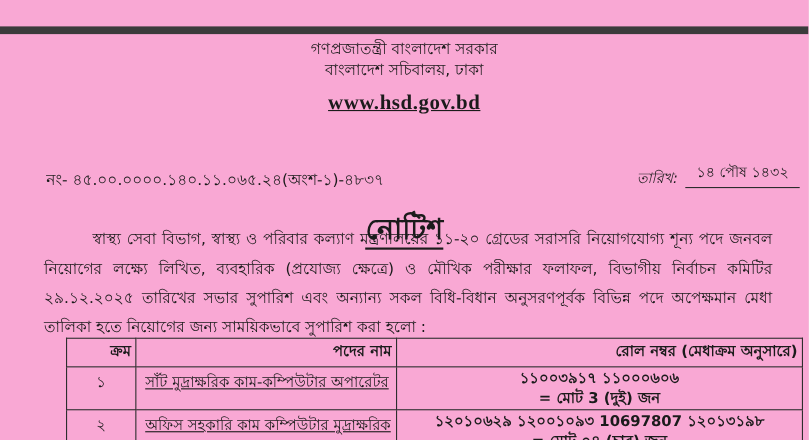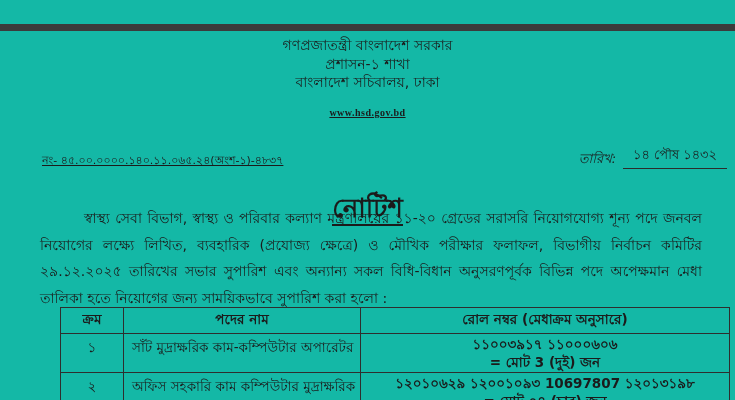--- a/index.html
+++ b/index.html
@@ -1,49 +1,49 @@
 <!DOCTYPE html>
 <html><head>
 <meta charset="utf-8">
 <style>
   html, body { margin: 0; padding: 0; }
   body { background: #e8e8e8; font-family: "DejaVu Sans", "Liberation Sans", sans-serif; }
   .page {
     position: relative;
     width: 735px; height: 400px;
     margin: 0 auto;
-    background: #14b8a6;
+    background: #f9a8d4;
     color: #1b1b1b;
     overflow: hidden;
   }
   .top-bar {
     position: absolute; top: 24px; left: 0; right: 0;
     height: 7px; background: #3b3b3b;
   }
   .letterhead {
     position: absolute; top: 36px; left: 0; right: 0;
     text-align: center;
     font-size: 14px; line-height: 18.5px;
   }
   .letterhead .lh-line { display: block; }
   .letterhead .website {
     display: inline-block;
     font-weight: bold;
     text-decoration: underline;
     color: #1b1b1b;
     margin-top: 12px;
     font-family: "Liberation Serif", "DejaVu Serif", serif;
-    font-size: 10px;
+    font-size: 19px;
     letter-spacing: 0.5px;
   }
   .ref-row {
     position: absolute; top: 142px; left: 42px; right: 8px;
     display: flex; justify-content: space-between; align-items: center;
   }
-  .memo-no { font-size: 11px; padding-top: 10px; text-decoration: underline; }
+  .memo-no { font-size: 14px; padding-top: 10px; }
   .date-block { display: flex; align-items: center; gap: 7px; font-size: 13px; }
   .date-label { padding-top: 6px; font-style: italic; }
   .date-stack { }
   .date-top {
     display: block;
     border-bottom: 1px solid #2c2c2c;
     padding: 0 10px 2px 10px;
   }
   .date-bottom { display: block; padding-top: 2px; }
   .notice-title {
@@ -66,40 +66,39 @@
     position: absolute; top: 307px; left: 60px;
     width: 670px;
     border-collapse: collapse;
     font-size: 13.5px;
   }
   .notice-table th, .notice-table td {
     border: 1px solid #2e2e2e;
     padding: 1px 4px;
     vertical-align: middle;
   }
-  .notice-table th { font-weight: bold; text-align: center; height: 17px; }
+  .notice-table th { font-weight: bold; text-align: right; height: 17px; }
   .col-serial { width: 54px; text-align: center; }
   .col-post { width: 228px; }
   .col-roll { text-align: center; }
-  td.post-cell { text-align: left; padding-left: 8px; vertical-align: top; padding-top: 3px; }
+  td.post-cell { text-align: left; padding-left: 8px; vertical-align: top; padding-top: 3px; text-decoration: underline; }
   td.serial-cell { text-align: center; vertical-align: top; padding-top: 3px; }
   td.roll-cell { text-align: center; font-weight: bold; }
   .roll-line { display: block; line-height: 18px; }
   .data-row { height: 36px; }
 </style>
 </head>
 <body>
 
 <div class="page">
 
   <div class="top-bar"></div>
 
   <div class="letterhead">
     <span class="lh-line">গণপ্রজাতন্ত্রী বাংলাদেশ সরকার</span>
-    <span class="lh-line">প্রশাসন-১ শাখা</span>
     <span class="lh-line">বাংলাদেশ সচিবালয়, ঢাকা</span>
     <a href="#" class="website">www.hsd.gov.bd</a>
   </div>
 
   <div class="ref-row">
     <span class="memo-no">নং- ৪৫.০০.০০০০.১৪০.১১.০৬৫.২৪(অংশ-১)-৪৮৩৭</span>
     <span class="date-block">
       <span class="date-label">তারিখ:</span>
       <span class="date-stack">
         <span class="date-top">১৪ পৌষ ১৪৩২</span>

